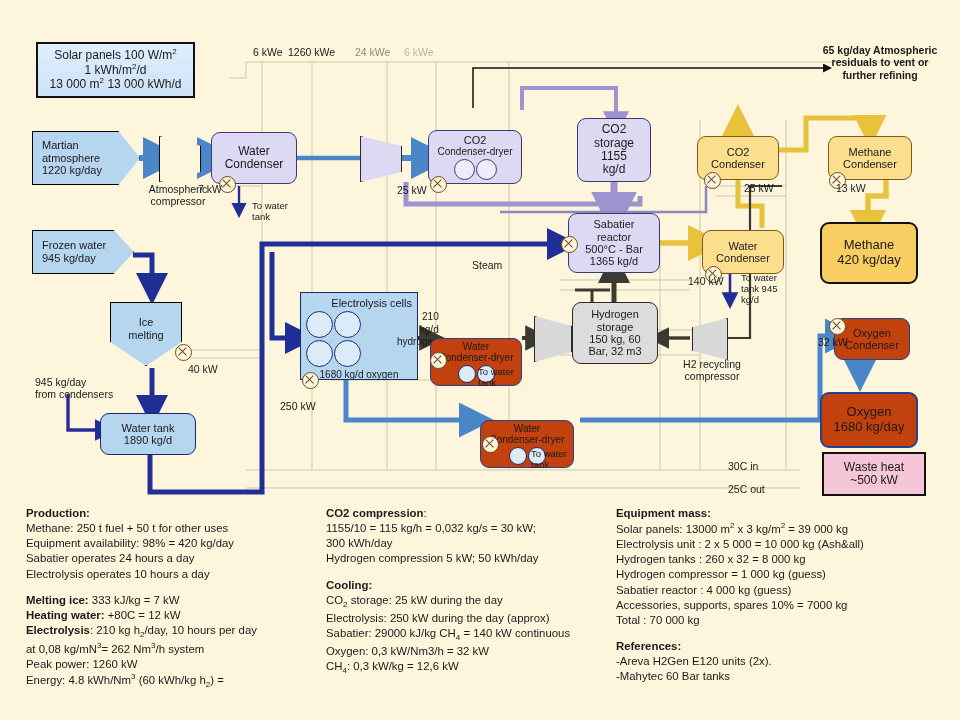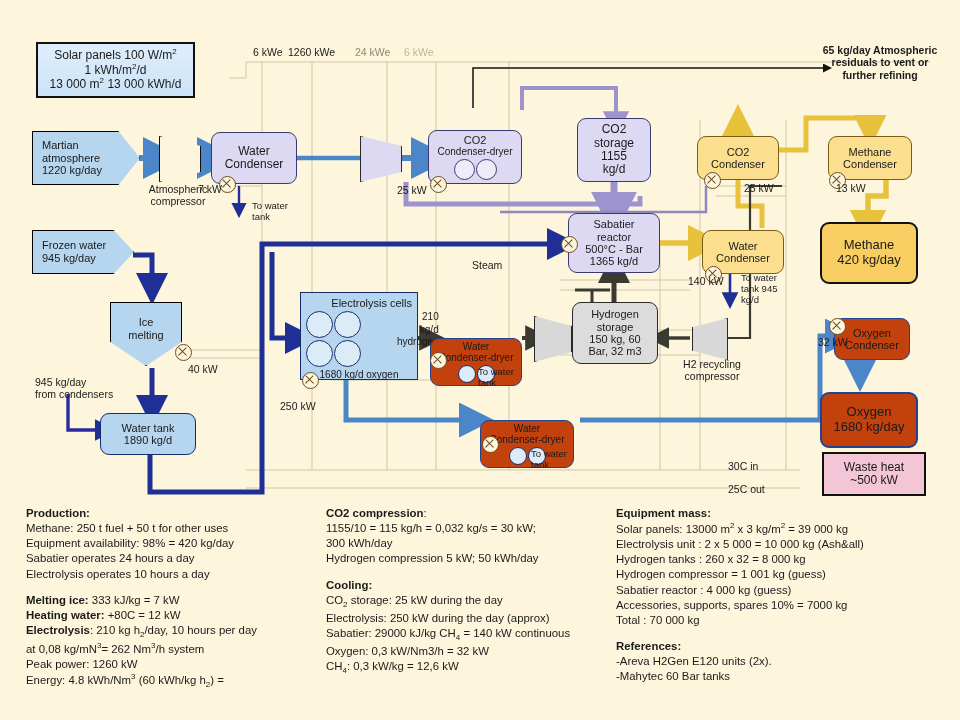--- a/index.html
+++ b/index.html
@@ -462,21 +462,21 @@
     </p>
   </div>
 
   <div class="notes" style="left:616px;top:506px;width:330px;">
     <p class="h">Equipment mass:</p>
     <p>
       <span>Solar panels: 13000 m</span><sup>2</sup><span> x 3 kg/m</span><sup>2</sup><span> = 39 000 kg</span>
     </p>
     <p>Electrolysis unit : 2 x 5 000 = 10 000 kg (Ash&amp;all)</p>
     <p>Hydrogen tanks : 260 x 32 = 8 000 kg</p>
-    <p>Hydrogen compressor = 1 001 kg (guess)</p>
+    <p>Hydrogen compressor = 1 000 kg (guess)</p>
     <p>Sabatier reactor : 4 000 kg (guess)</p>
     <p>Accessories, supports, spares 10% = 7000 kg</p>
     <p>Total : 70 000 kg</p>
     <div class="gap"></div>
     <p class="h">References:</p>
     <p>-Areva H2Gen E120 units (2x).</p>
     <p>-Mahytec 60 Bar tanks</p>
   </div>
 
 </div>

